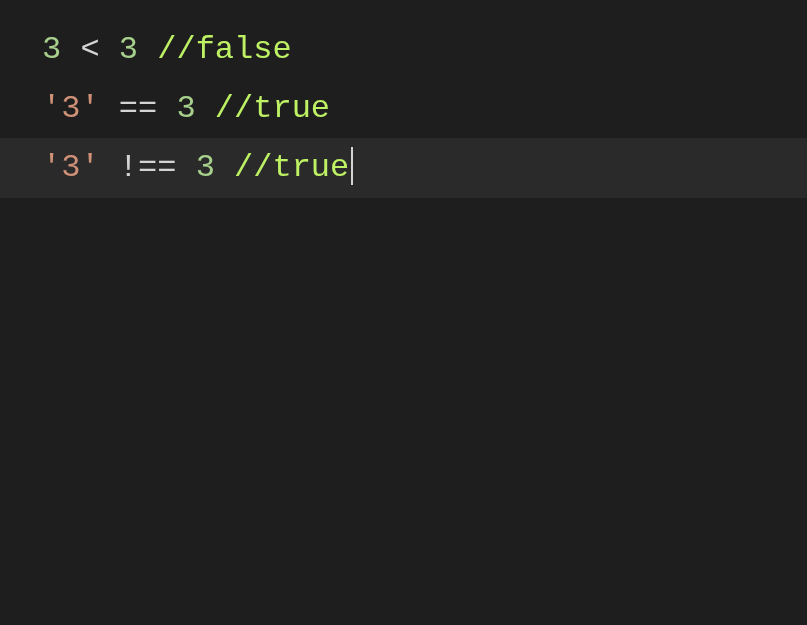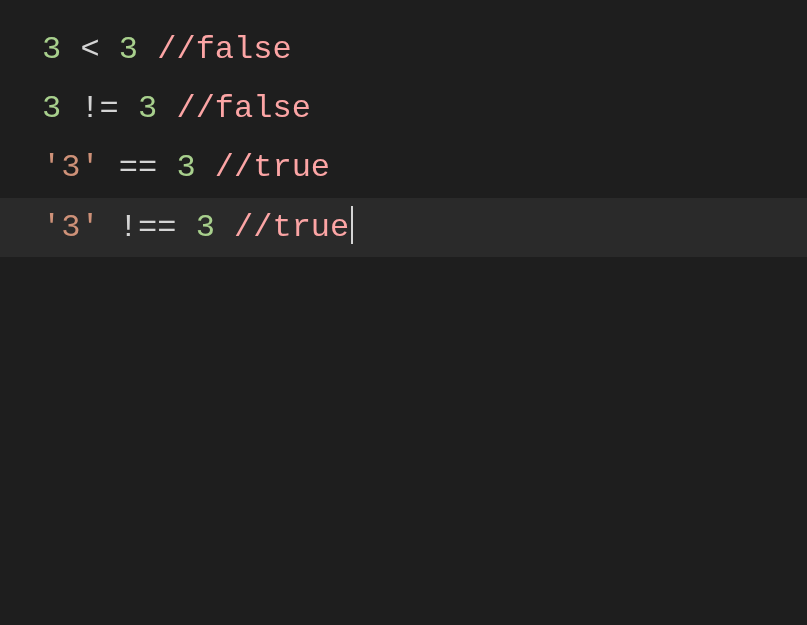--- a/index.html
+++ b/index.html
@@ -32,34 +32,33 @@
     .token-number {
       color: #a8d08d;
     }
     .token-operator {
       color: #d4d4d4;
     }
     .token-string {
       color: #ce9178;
     }
     .token-comment {
-      color: #fca5a5;
+      color: #bef264;
     }
     .cursor {
       display: inline-block;
       width: 2px;
       height: 38px;
       background: #d4d4d4;
       vertical-align: middle;
       margin-left: 2px;
       position: relative;
       top: -2px;
     }
   </style>
 </head>
 <body>
 
 <div id="editor">
     <div class="code-line"><span class="token-number">3</span><span class="token-operator"> &lt; </span><span class="token-number">3</span><span class="token-operator"> </span><span class="token-comment">//false</span></div>
-    <div class="code-line"><span class="token-number">3</span><span class="token-operator"> != </span><span class="token-number">3</span><span class="token-operator"> </span><span class="token-comment">//false</span></div>
     <div class="code-line"><span class="token-string">'3'</span><span class="token-operator"> == </span><span class="token-number">3</span><span class="token-operator"> </span><span class="token-comment">//true</span></div>
     <div class="code-line active"><span class="token-string">'3'</span><span class="token-operator"> !== </span><span class="token-number">3</span><span class="token-operator"> </span><span class="token-comment">//true</span><span class="cursor"></span></div>
   </div>
 
 </body></html>

